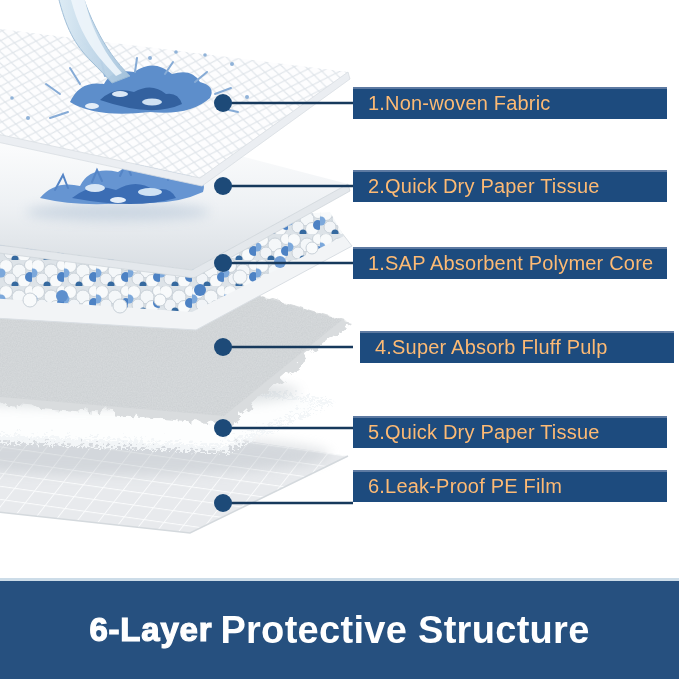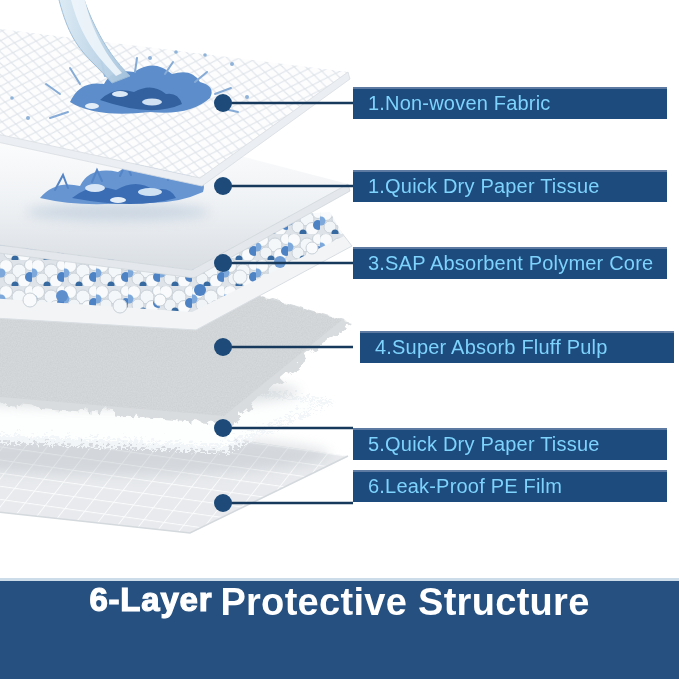--- a/index.html
+++ b/index.html
@@ -6,35 +6,35 @@
   .stage{
     position:relative;width:679px;height:679px;overflow:hidden;background:#ffffff;
     font-family:"Liberation Sans","DejaVu Sans",sans-serif;
   }
   .art{position:absolute;left:0;top:0;width:679px;height:679px;pointer-events:none;}
 
   
   .callout{
     position:absolute;left:353px;width:314px;height:32px;box-sizing:border-box;
     background:#1d4b7e;border-top:2px solid #5d7aa2;
-    color:#7dd3fc;font-size:20px;line-height:29px;padding-left:15px;
+    color:#fdba74;font-size:20px;line-height:29px;padding-left:15px;
     white-space:nowrap;letter-spacing:0.2px;
   }
   .c1{top:87px;}
   .c2{top:170px;}
   .c3{top:247px;}
   .c4{top:331px;margin-left:7px;}
-  .c5{top:428px;}
+  .c5{top:416px;}
   .c6{top:470px;}
 
   
   .banner{
     position:absolute;left:0;right:0;top:578px;bottom:0;
     background:#26507f;border-top:3px solid #ccdce8;
-    display:flex;justify-content:center;gap:8px;
+    display:flex;align-items:center;justify-content:center;gap:8px;
     color:#ffffff;
   }
   .banner .b1{font-size:33px;font-weight:700;letter-spacing:0.8px;-webkit-text-stroke:1.2px #ffffff;}
   .banner .b2{font-size:38px;font-weight:700;letter-spacing:0.3px;}
 </style>
 </head>
 <body>
 
 <div class="stage">
 
@@ -173,22 +173,22 @@
       <circle cx="223" cy="103" r="9"></circle>
       <circle cx="223" cy="186" r="9"></circle>
       <circle cx="223" cy="263" r="9"></circle>
       <circle cx="223" cy="347" r="9"></circle>
       <circle cx="223" cy="428" r="9"></circle>
       <circle cx="223" cy="503" r="9"></circle>
     </g>
   </svg>
 
   <div class="callout c1">1.Non-woven Fabric</div>
-  <div class="callout c2">1.Quick Dry Paper Tissue</div>
-  <div class="callout c3">3.SAP Absorbent Polymer Core</div>
+  <div class="callout c2">2.Quick Dry Paper Tissue</div>
+  <div class="callout c3">1.SAP Absorbent Polymer Core</div>
   <div class="callout c4">4.Super Absorb Fluff Pulp</div>
   <div class="callout c5">5.Quick Dry Paper Tissue</div>
   <div class="callout c6">6.Leak-Proof PE Film</div>
 
   <div class="banner">
     <span class="b1">6-Layer</span>
     <span class="b2">Protective Structure</span>
   </div>
 
 </div>

